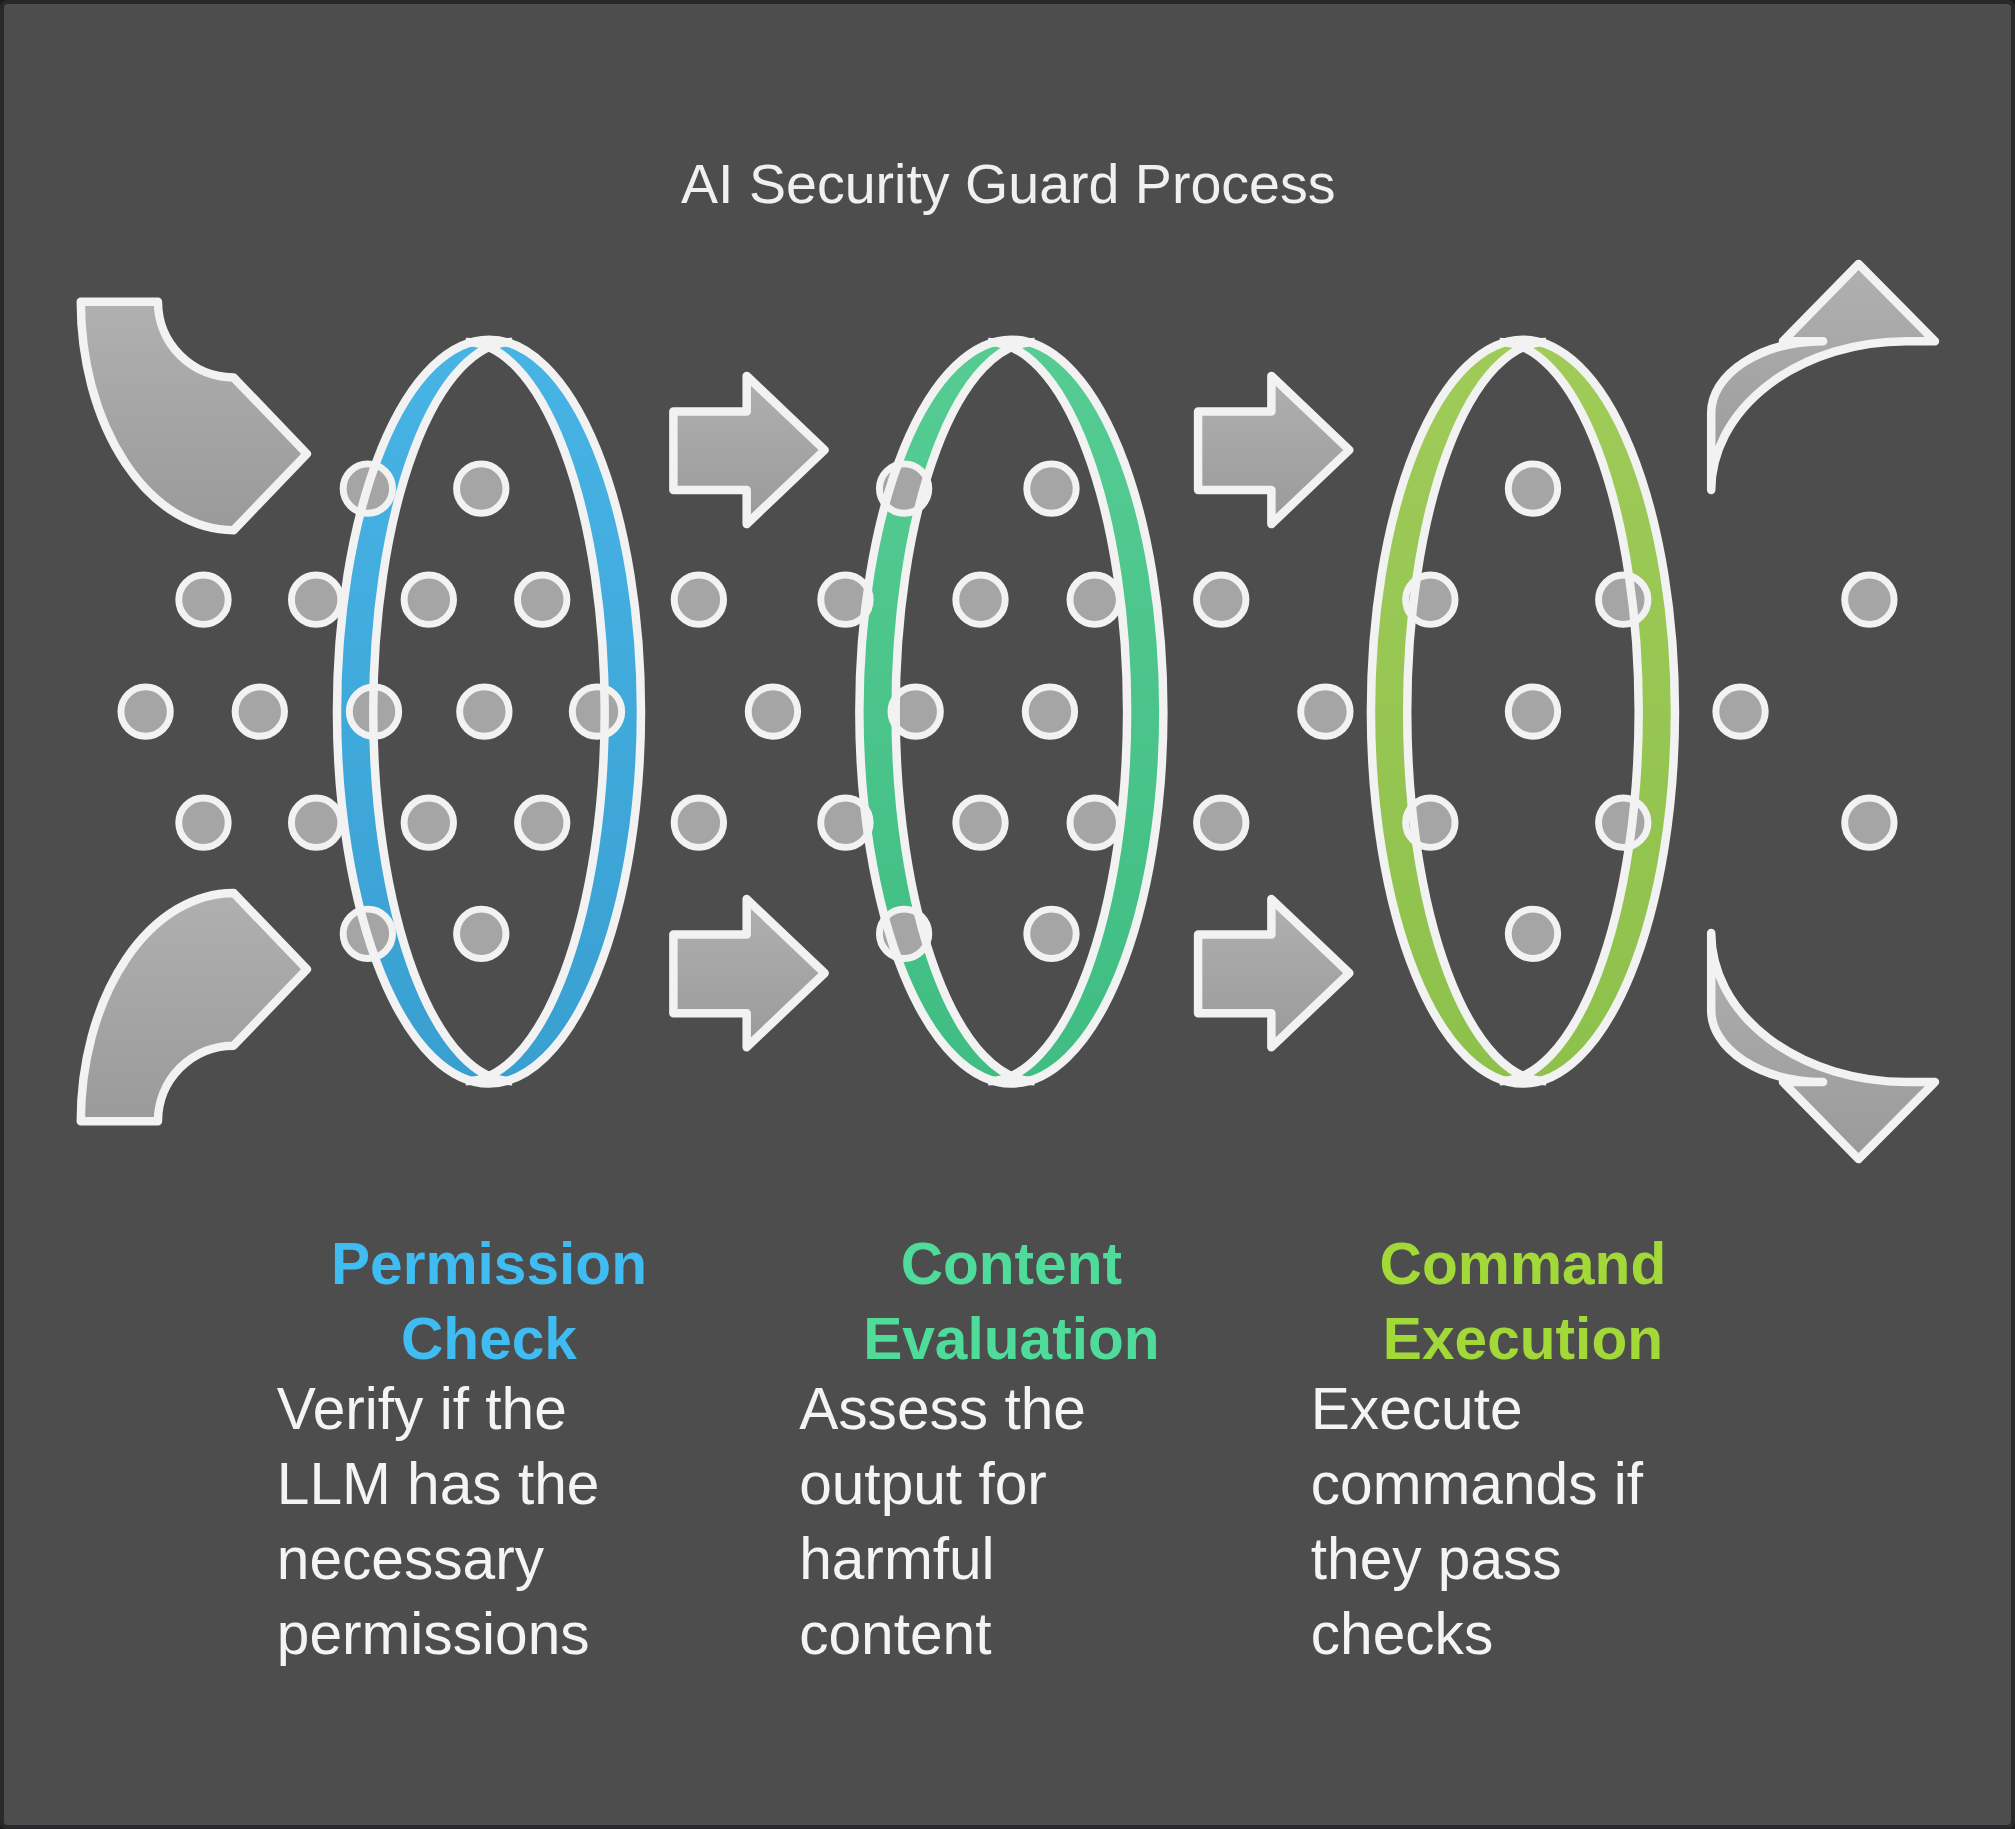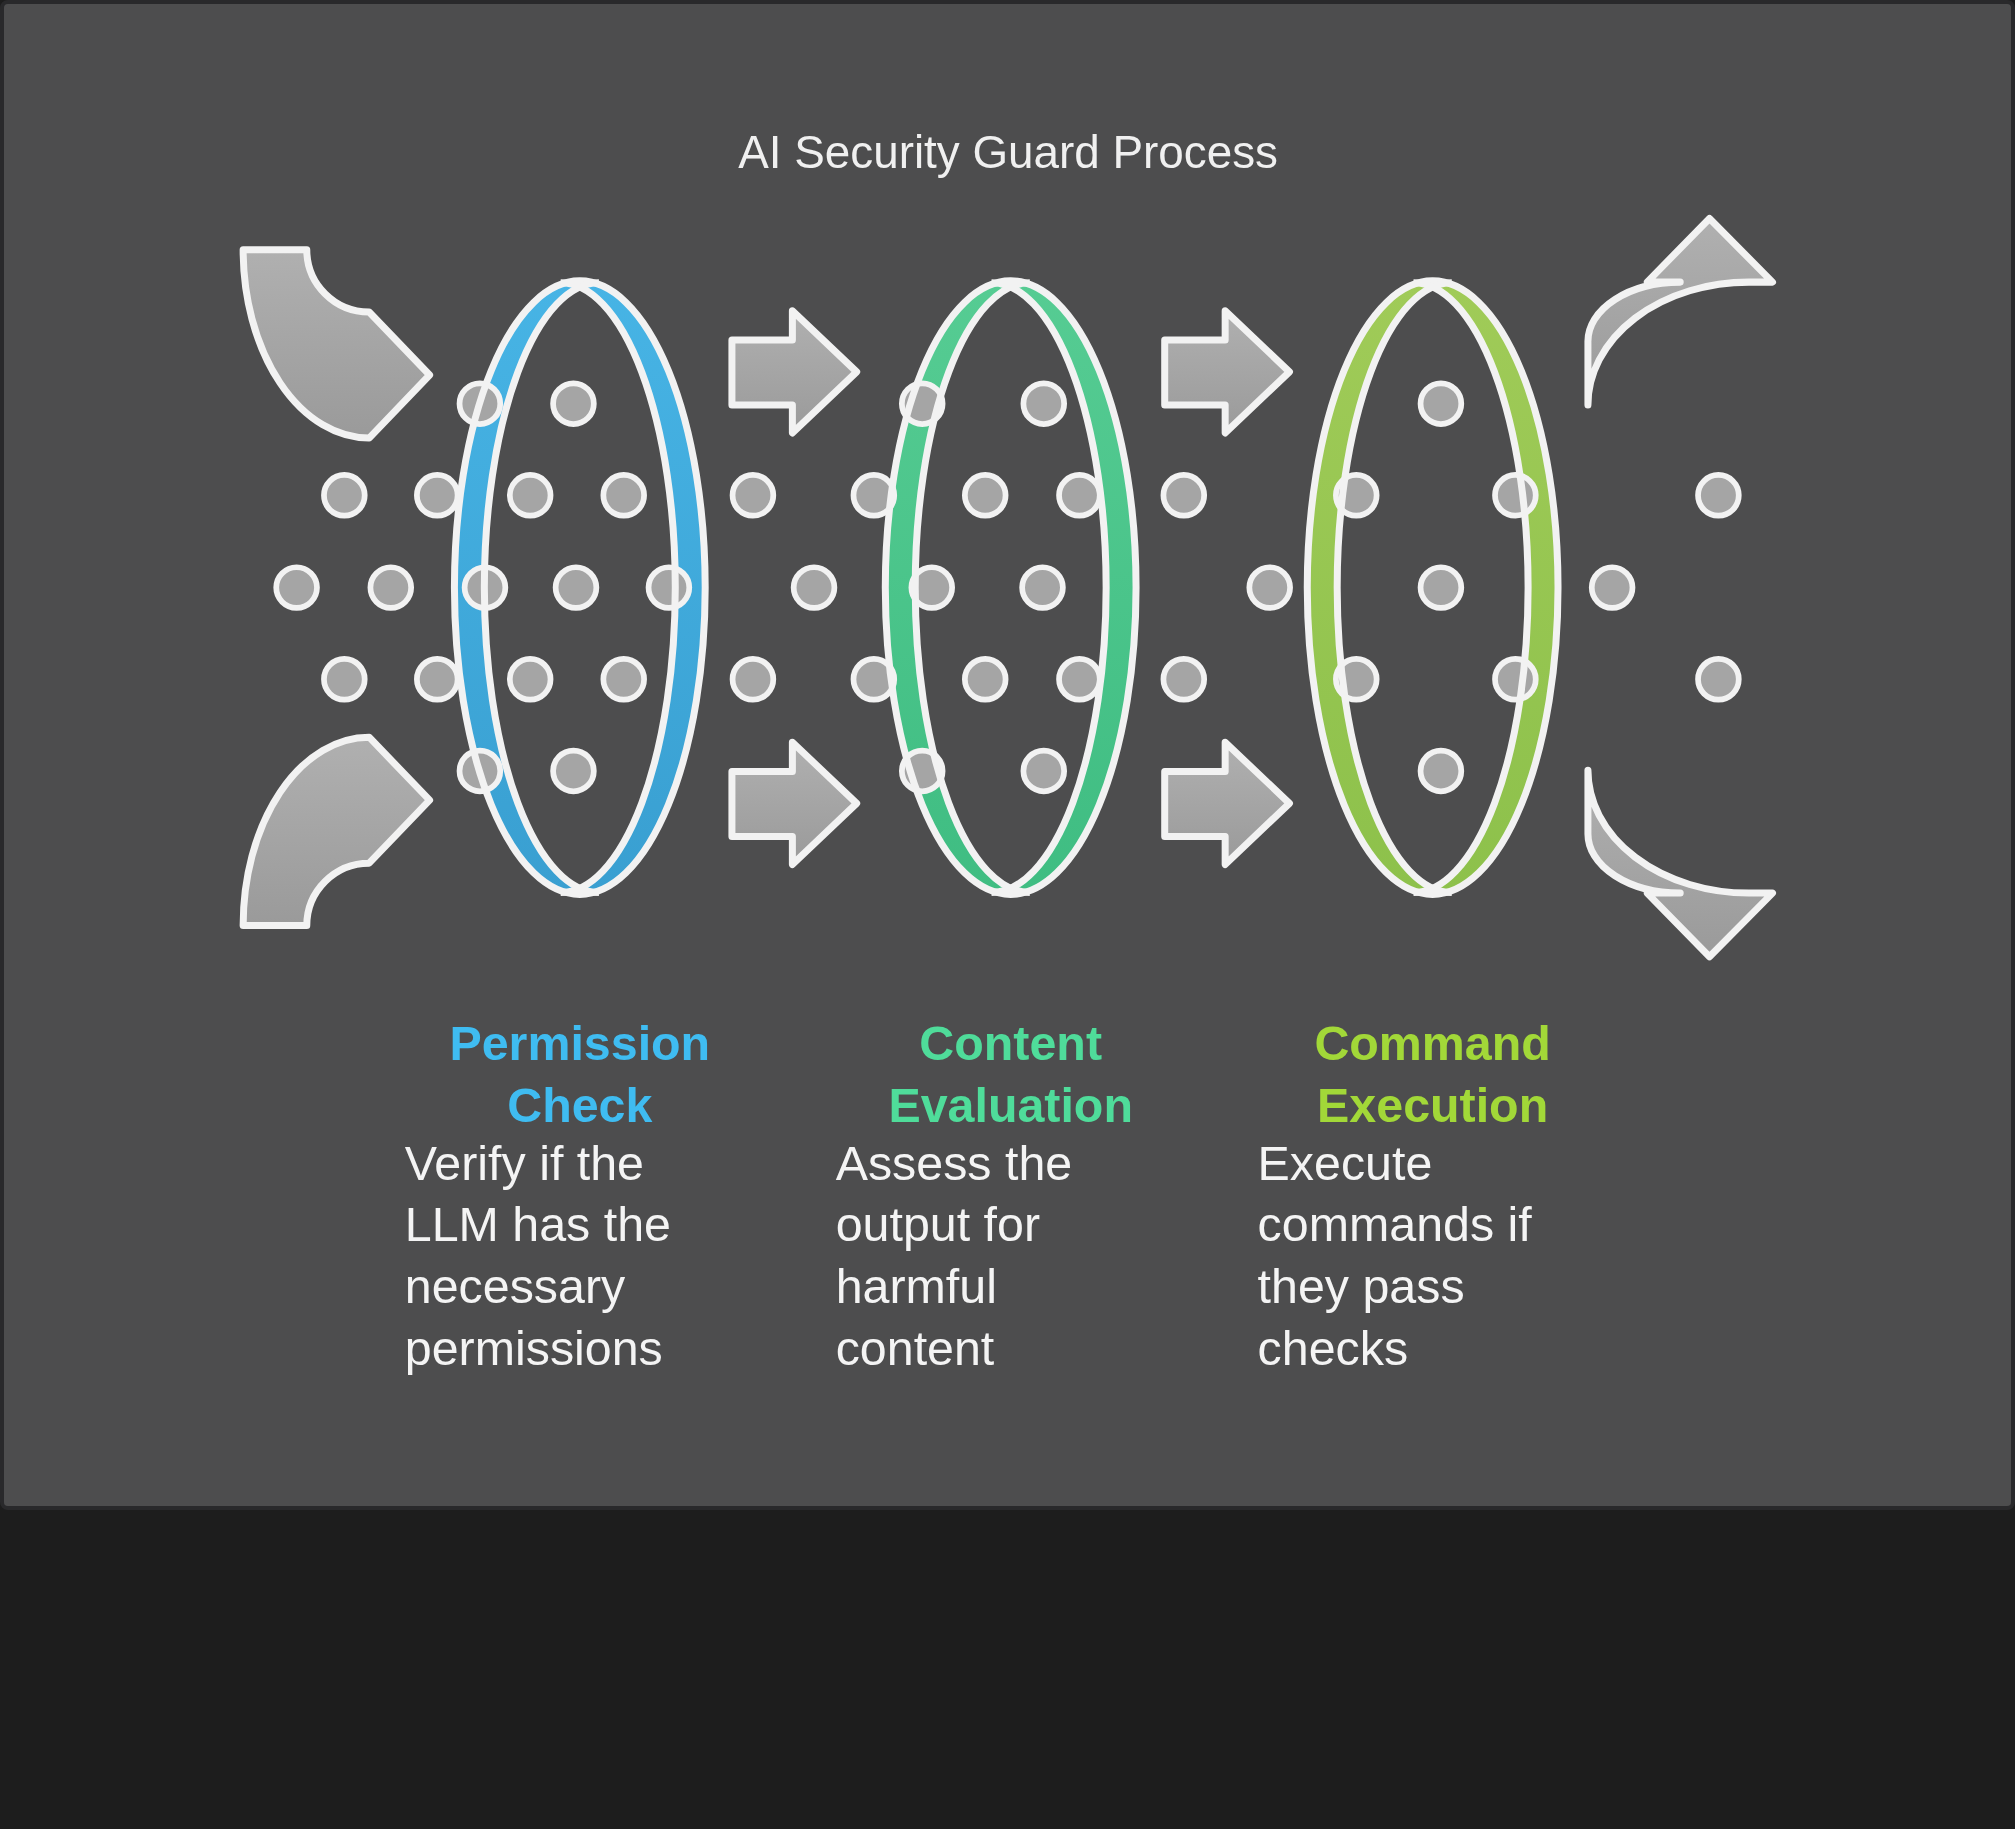--- a/index.html
+++ b/index.html
@@ -1,18 +1,18 @@
 <!DOCTYPE html>
 <html style="font-size:12.4px"><head>
 <meta charset="utf-8">
 <style>
   html,body{margin:0;padding:0;background:#1d1d1d;}
   .frame{
     position:relative;
-    width:2015px;height:1510px;
+    width:2015px;height:1829px;
     background:#4D4D4E;
     border:4.7px solid #29292B;
     box-sizing:border-box;
     border-radius:7.8px;
     overflow:hidden;
     font-family:"Liberation Sans", sans-serif;
   }
   svg{display:block;width:100%;height:100%;}
   .title-text{font-size:72px;font-weight:400;}
   .heading-text{font-size:76px;font-weight:700;}

